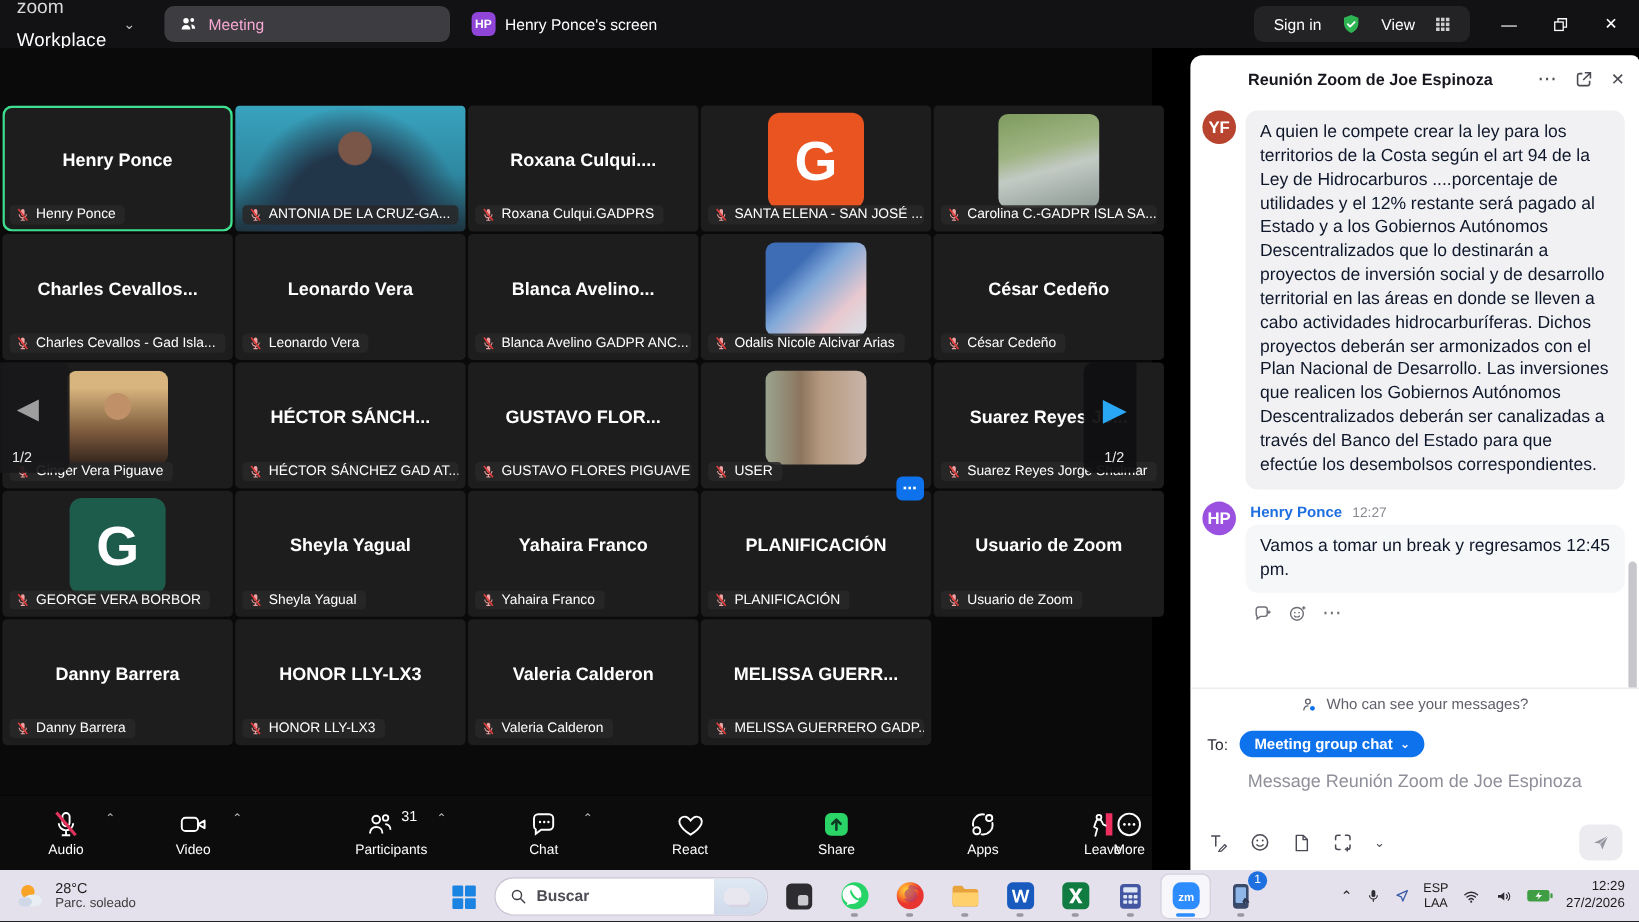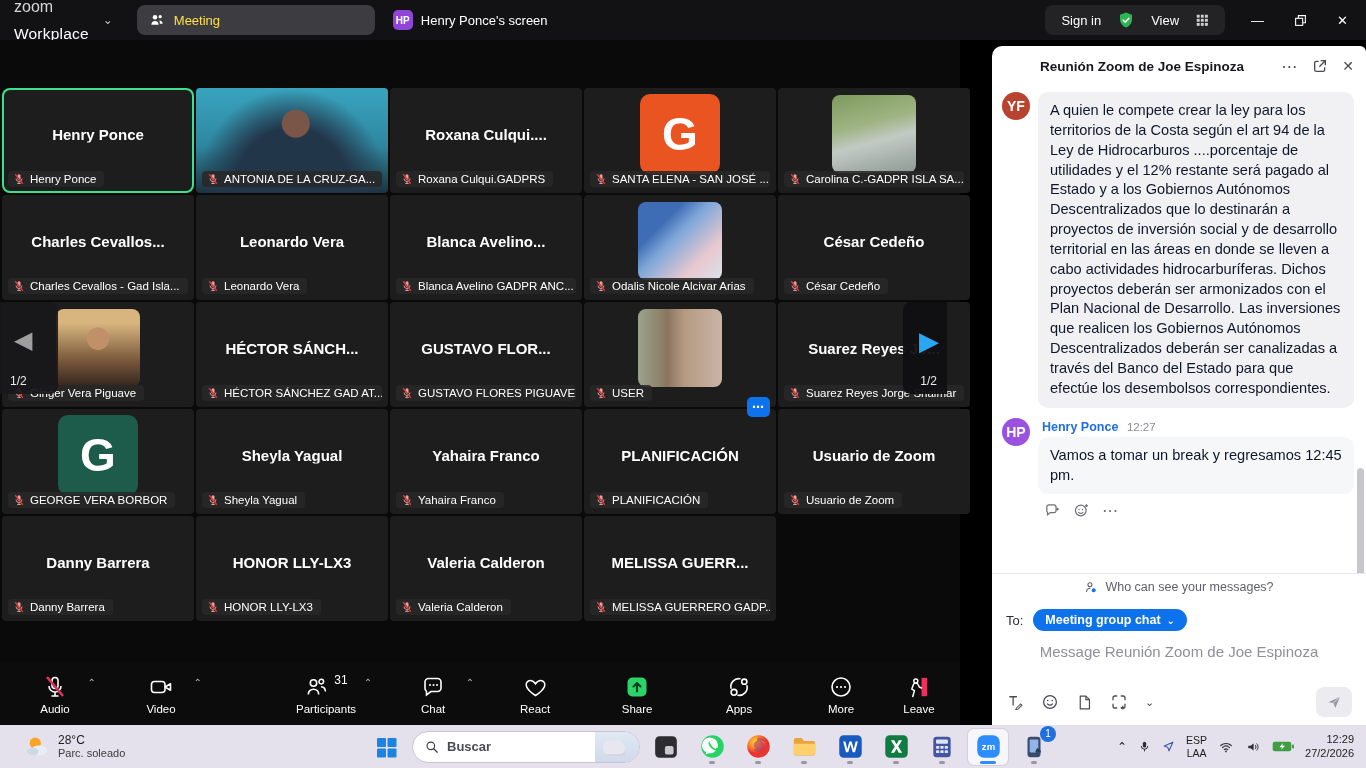--- a/index.html
+++ b/index.html
@@ -6,21 +6,21 @@
   html,body { background:#000; }
   body { font-family:"Liberation Sans","DejaVu Sans",sans-serif; }
   .screen { position:relative; width:1366px; height:768px; overflow:hidden; background:#000; }
 
   
   .titlebar { height:40px; background:#121214; display:flex; align-items:center; padding:0 10px 0 14px; }
   .logo { display:flex; flex-direction:column; line-height:1; color:#fff; }
   .logo .sm { font-size:16px; color:#d7d7d7; margin-bottom:11px; }
   .logo .lg { font-size:15.5px; letter-spacing:.2px; }
   .logo-chev { color:#bdbdbd; font-size:12px; margin:0 0 0 14px; }
-  .tab-meeting { margin-left:24px; height:30px; width:238px; background:#3d3d41; border-radius:8px; display:flex; align-items:center; padding:0 12px; gap:9px; color:#fde047; font-size:13px; }
+  .tab-meeting { margin-left:24px; height:30px; width:238px; background:#3d3d41; border-radius:8px; display:flex; align-items:center; padding:0 12px; gap:9px; color:#f9a8d4; font-size:13px; }
   .tab-screen { margin-left:18px; display:flex; align-items:center; gap:8px; color:#fff; font-size:13px; }
   .hp-avatar { width:20px; height:20px; border-radius:5px; background:#8f46d8; color:#fff; font-size:10px; font-weight:bold; display:flex; align-items:center; justify-content:center; }
   .tb-right { margin-left:auto; display:flex; align-items:center; gap:26px; }
   .signin-pill { background:#232326; border-radius:8px; height:30px; display:flex; align-items:center; gap:16px; padding:0 16px; color:#fff; font-size:13px; }
   .win-controls { display:flex; align-items:center; gap:30px; color:#fff; padding-right:8px; }
   .win-controls span { font-size:13px; cursor:default; }
 
   
   .content { display:flex; height:685px; }
   .left-col { width:983px; display:flex; flex-direction:column; }
@@ -57,21 +57,21 @@
   .page-right .pg { position:absolute; right:10px; bottom:6px; color:#eaeaea; font-size:12px; }
 
   
   .toolbar { position:relative; height:62px; background:#0c0c0d; display:flex; align-items:center; }
   .tool-item { position:relative; display:flex; flex-direction:column; align-items:center; min-width:50px; color:#fff; }
   .tool-item .ic { height:26px; display:flex; align-items:flex-end; justify-content:center; gap:3px; }
   .tool-item .lbl { font-size:11.5px; margin-top:4px; white-space:nowrap; }
   .tool-item .cnt { font-size:12px; color:#fff; margin-left:2px; align-self:flex-start; }
   .tool-chev { position:absolute; top:4px; right:-16px; color:#b5b5b5; font-size:10px; }
   .tg-left { display:flex; gap:56px; margin-left:30px; }
-  .tg-center { position:absolute; left:296px; display:flex; gap:52px; align-items:center; }
+  .tg-center { position:absolute; left:296px; display:flex; gap:72px; align-items:center; }
   .tg-right { position:absolute; right:16px; }
 
   
   .chat-wrap { width:383px; position:relative; background:#000;margin-left:32px; }
   .chat-panel { position:absolute; left:0; right:0; top:6px; bottom:0; background:#fff; border-radius:10px 6px 0 0; display:flex; flex-direction:column; overflow:hidden; }
   .chat-head { height:40px; display:flex; align-items:center; padding:0 12px 0 14px; }
   .chat-title { flex:1; margin-left:34px; font-size:13.5px; font-weight:bold; color:#17171f; }
   .chat-head .hicons { display:flex; align-items:center; gap:14px; color:#4a4a52; }
   .chat-body { flex:1; position:relative; padding:6px 12px 0 10px; overflow:hidden; }
   .msg { display:flex; gap:8px; margin-bottom:10px; }
@@ -86,21 +86,21 @@
   .chat-scroll { position:absolute; right:2px; top:382px; width:7px; height:112px; border-radius:4px; background:#c6c6cc; }
   .privacy { border-top:1px solid #e8e8ec; height:27px; display:flex; align-items:center; justify-content:center; gap:6px; font-size:12.5px; color:#5f5f6b; }
   .compose { padding:9px 14px 8px 14px;text-align:center; }
   .to-row { display:flex; align-items:center; gap:10px; font-size:13px; color:#2b2b33; }
   .to-pill { background:#0e72ed; color:#fff; border-radius:14px; padding:4px 12px; font-size:12.5px; font-weight:bold; display:flex; align-items:center; gap:6px; }
   .msg-input { margin-top:12px; font-size:15px; color:#8f8f9b; height:40px; }
   .compose-icons { display:flex; align-items:center; gap:17px; color:#4a4a55; margin-top:4px; }
   .send-btn { margin-left:auto; width:36px; height:30px; background:#ececf0; border-radius:8px; display:flex; align-items:center; justify-content:center; }
 
   
-  .taskbar { height:43px; background:#e4e0ec; display:flex; align-items:center; padding:0 6px 0 24px; position:relative; }
+  .taskbar { height:43px; background:#e4e0ec; display:flex; align-items:center; padding:0 6px 0 12px; position:relative; }
   .weather { display:flex; align-items:center; gap:7px; }
   .weather .wtxt { display:flex; flex-direction:column; line-height:1.2; }
   .weather .t { font-size:12px; color:#1d1d1d; }
   .weather .d { font-size:11px; color:#3c3c3c; }
   .tb-center { position:absolute; left:366px; display:flex; align-items:center; gap:6px; }
   .tb-app { position:relative; width:40px; height:36px; border-radius:6px; display:flex; align-items:center; justify-content:center; }
   .tb-app.active { background:#f7f6fa; box-shadow:0 0 0 1px #d4d0de; }
   .run-dash { position:absolute; bottom:1px; left:50%; transform:translateX(-50%); width:6px; height:3px; border-radius:2px; background:#9a97a4; }
   .tb-app.active .run-dash { width:16px; background:#2d8cff; }
   .badge { position:absolute; top:-3px; right:-2px; min-width:16px; height:16px; border-radius:8px; background:#1e6fe0; color:#fff; font-size:10px; display:flex; align-items:center; justify-content:center; padding:0 3px; }

